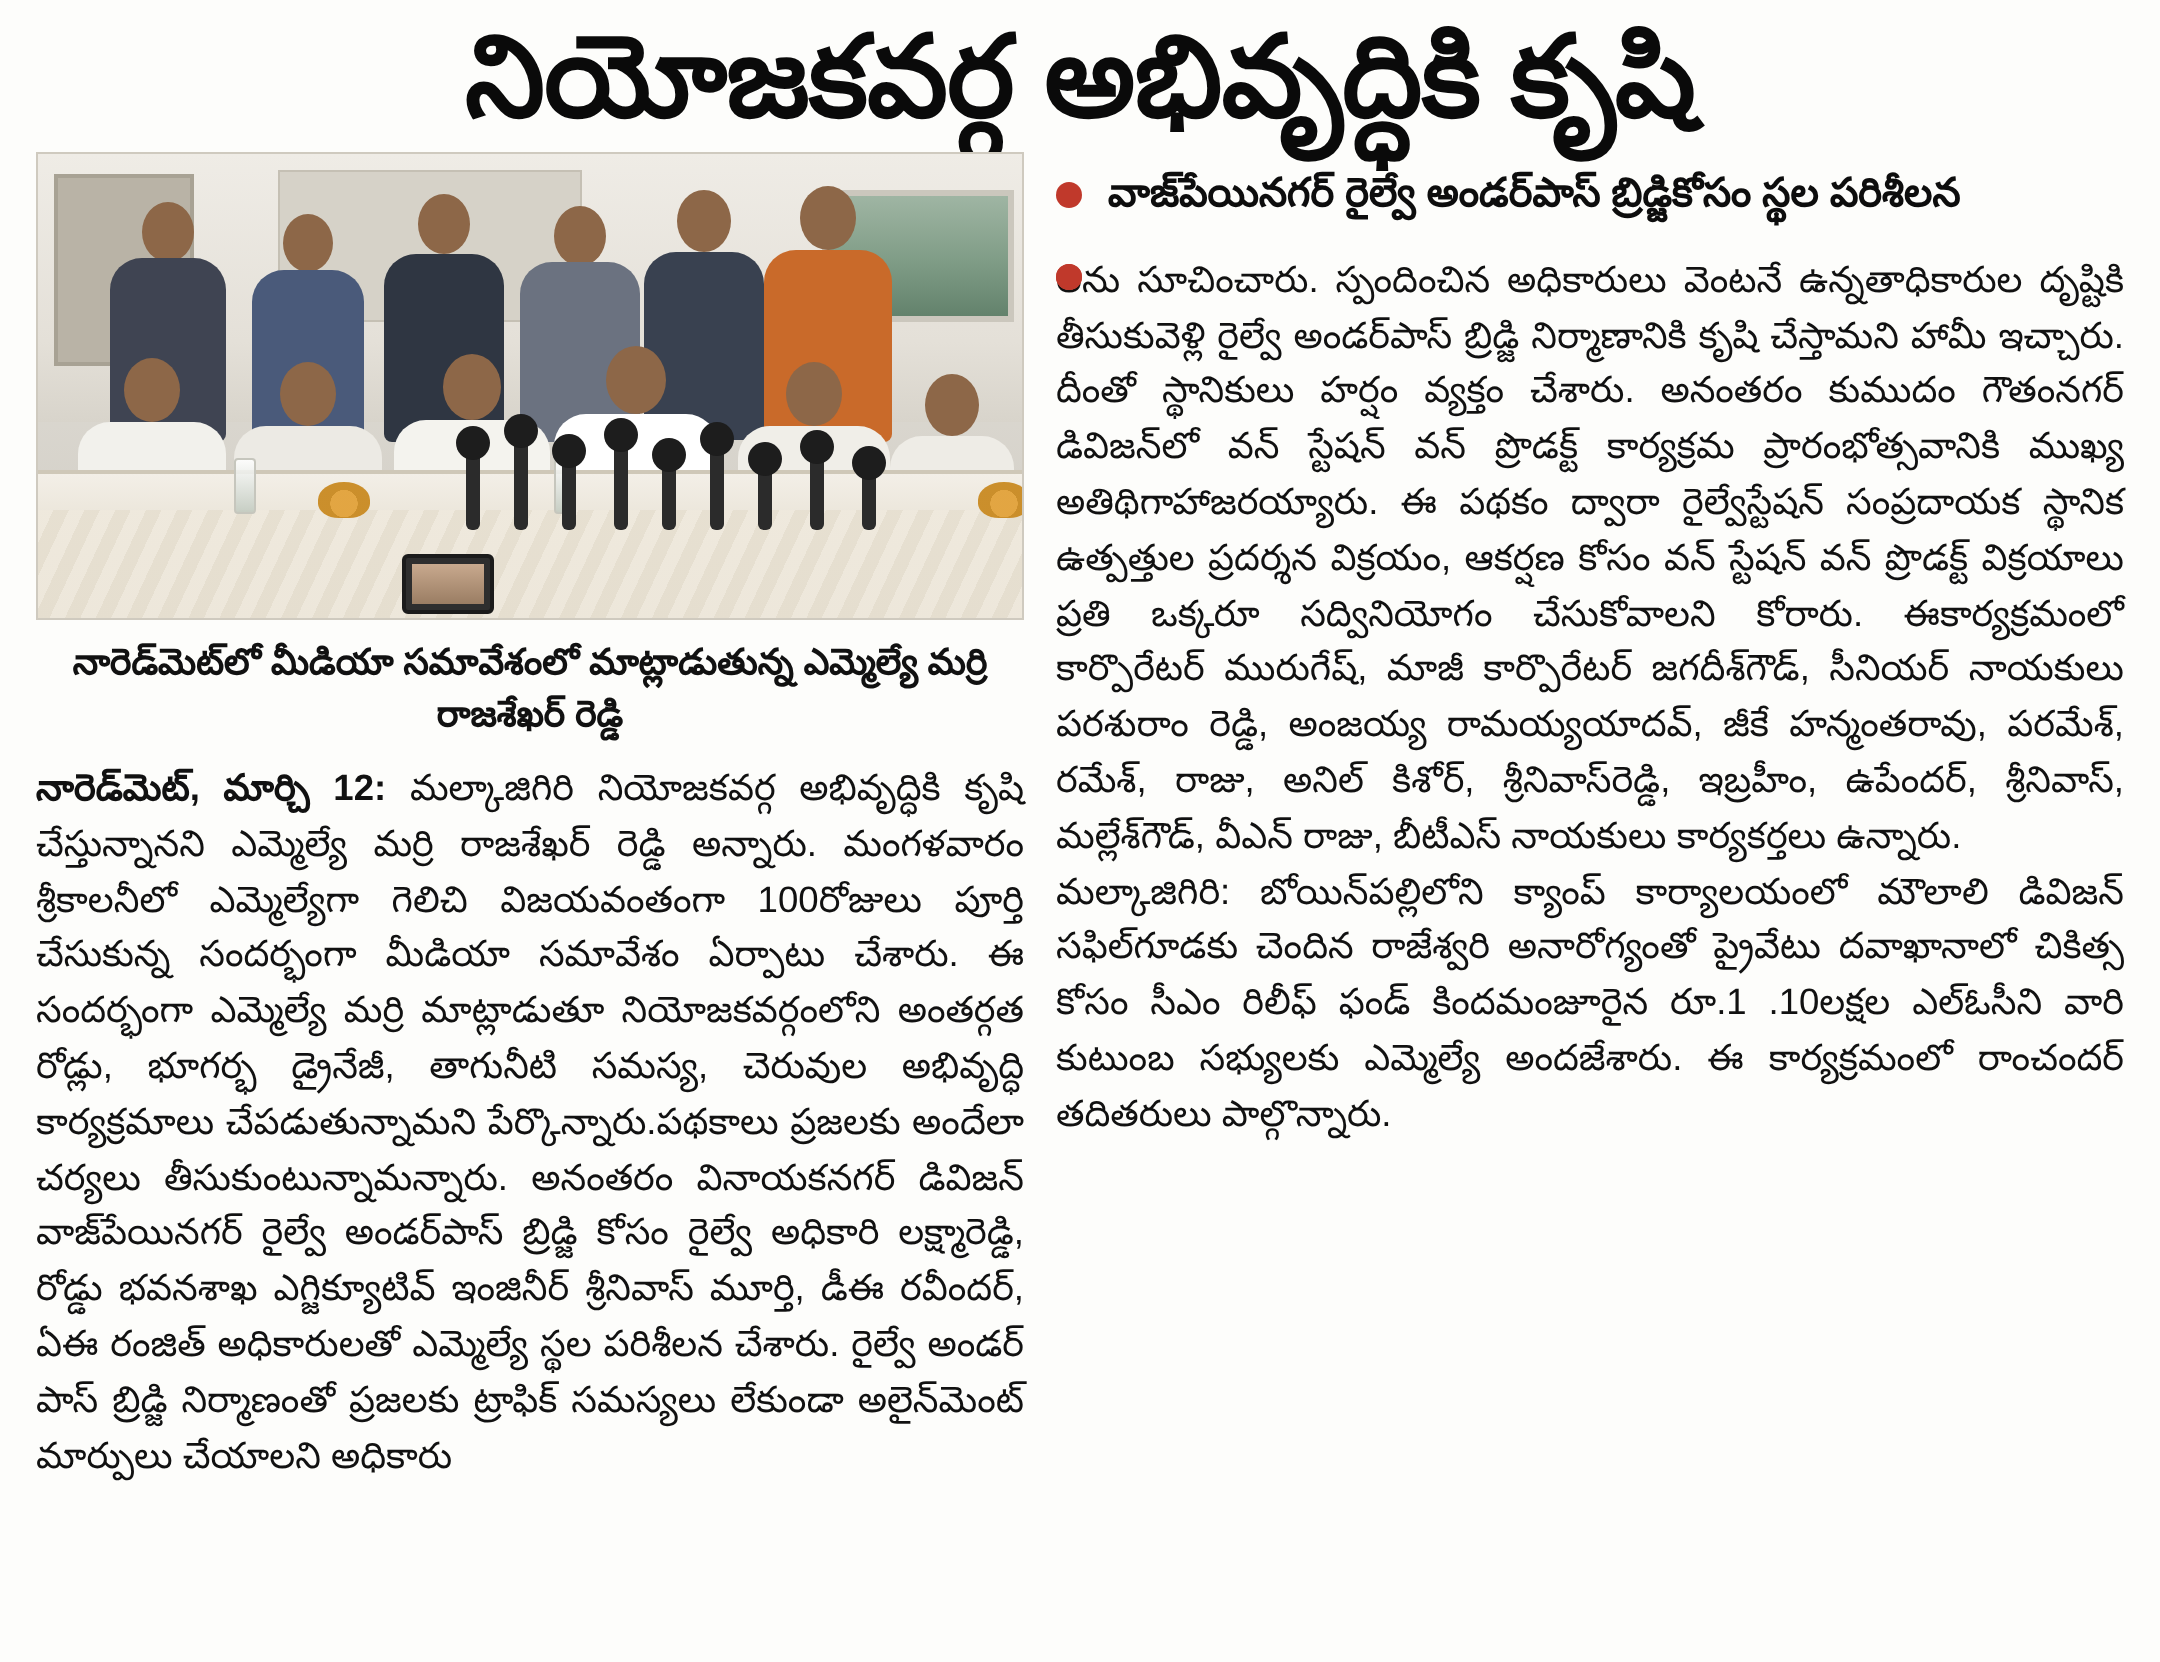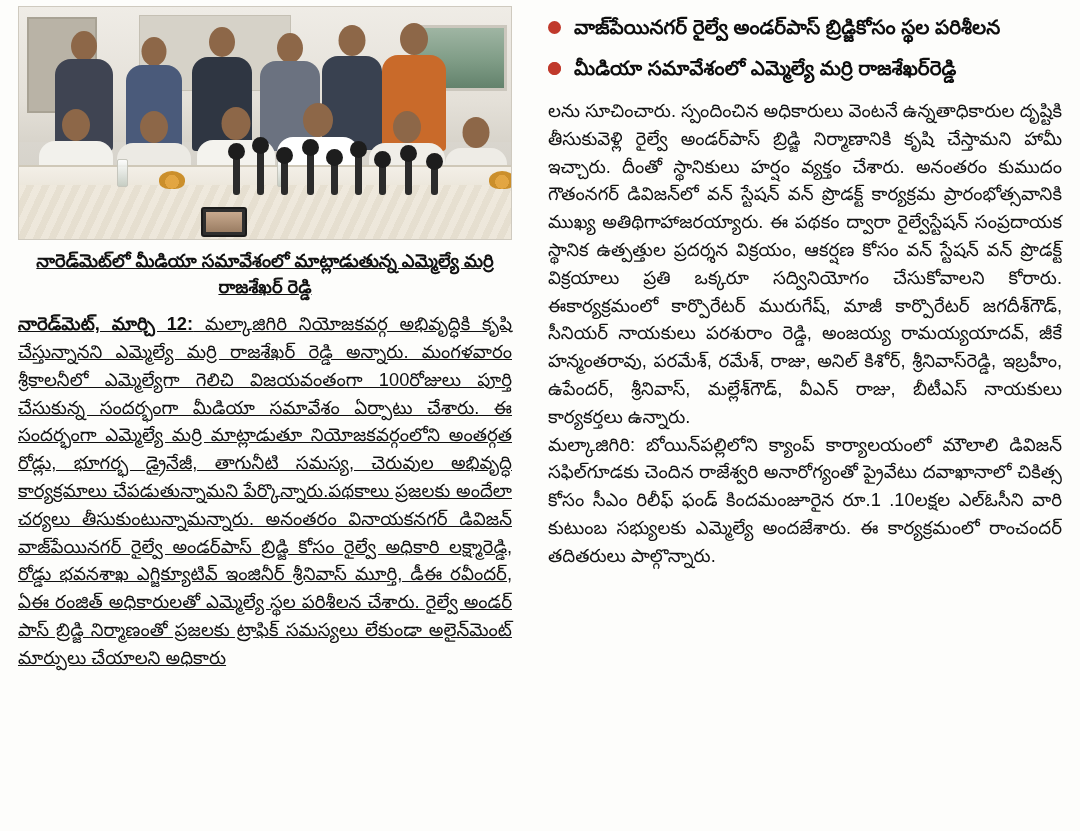--- a/index.html
+++ b/index.html
@@ -40,21 +40,20 @@
   .body-wrap {
     display: flex;
     gap: 16px;
     align-items: flex-start;
   }
 
   
   .col-left {
     width: 494px;
     flex: 0 0 494px;
-    text-decoration: underline;
   }
   .photo-frame {
     width: 494px;
     height: 234px;
     position: relative;
     overflow: hidden;
     background: linear-gradient(180deg, #e9e7e2 0%, #dedbd4 38%, #cfcbc2 100%);
     border: 1px solid #cfcabf;
     box-sizing: border-box;
   }
@@ -153,21 +152,20 @@
     color: #111;
     hyphens: none;
   }
   .article-text .lead {
     font-weight: bold;
   }
 
   
   .col-right {
     flex: 1 1 auto;
-    margin-left: 20px;
   }
   .bullets {
     list-style: none;
     margin: 6px 0 14px 0;
     padding: 0;
   }
   .bullets li {
     position: relative;
     padding-left: 26px;
     font-size: 20px;
@@ -191,20 +189,21 @@
     font-weight: bold;
     color: #1a3a8f;
     margin: 10px 0 4px 0;
   }
 </style>
 </head>
 <body>
 
 <div class="page">
 
+  <h1 class="headline">నియోజకవర్గ అభివృద్ధికి కృషి</h1>
 
   <div class="body-wrap">
 
     <div class="col-left">
 
       <div class="photo-frame">
         <div class="ph-wall"></div>
         <div class="ph-door"></div>
         <div class="ph-wall-panel" style="left:120px; top:8px; width:150px; height:74px;"></div>
         <div class="ph-window"></div>
@@ -297,21 +296,20 @@
       <ul class="bullets">
         <li>
           <span class="dot" style="background: rgb(192, 57, 43);"></span>
           <span>వాజ్‌పేయినగర్ రైల్వే అండర్‌పాస్ బ్రిడ్జికోసం స్థల పరిశీలన</span>
         </li>
         <li>
           <span class="dot" style="background: rgb(192, 57, 43);"></span>
         </li>
         <li>
           <span class="dot" style="background: rgb(192, 57, 43);"></span>
-          <span>మీడియా సమావేశంలో ఎమ్మెల్యే మర్రి రాజశేఖర్‌రెడ్డి</span>
         </li>
       </ul>
 
       <div class="article-text">లను సూచించారు. స్పందించిన అధికారులు వెంటనే ఉన్నతాధికారుల దృష్టికి తీసుకువెళ్లి రైల్వే అండర్‌పాస్ బ్రిడ్జి నిర్మాణానికి కృషి చేస్తామని హామీ ఇచ్చారు. దీంతో స్థానికులు హర్షం వ్యక్తం చేశారు. అనంతరం కుముదం గౌతంనగర్ డివిజన్‌లో వన్ స్టేషన్ వన్ ప్రొడక్ట్ కార్యక్రమ ప్రారంభోత్సవానికి ముఖ్య అతిథిగాహాజరయ్యారు. ఈ పథకం ద్వారా రైల్వేస్టేషన్ సంప్రదాయక స్థానిక ఉత్పత్తుల ప్రదర్శన విక్రయం, ఆకర్షణ కోసం వన్ స్టేషన్ వన్ ప్రొడక్ట్ విక్రయాలు ప్రతి ఒక్కరూ సద్వినియోగం చేసుకోవాలని కోరారు. ఈకార్యక్రమంలో కార్పొరేటర్ మురుగేష్, మాజీ కార్పొరేటర్ జగదీశ్‌గౌడ్, సీనియర్ నాయకులు పరశురాం రెడ్డి, అంజయ్య రామయ్యయాదవ్, జీకే హన్మంతరావు, పరమేశ్, రమేశ్, రాజు, అనిల్ కిశోర్, శ్రీనివాస్‌రెడ్డి, ఇబ్రహీం, ఉపేందర్, శ్రీనివాస్, మల్లేశ్‌గౌడ్, వీఎన్ రాజు, బీటీఎస్ నాయకులు కార్యకర్తలు ఉన్నారు.</div>
 
 
       <div class="article-text">మల్కాజిగిరి: బోయిన్‌పల్లిలోని క్యాంప్ కార్యాలయంలో మౌలాలి డివిజన్ సఫిల్‌గూడకు చెందిన రాజేశ్వరి అనారోగ్యంతో ప్రైవేటు దవాఖానాలో చికిత్స కోసం సీఎం రిలీఫ్ ఫండ్ కిందమంజూరైన రూ.1 .10లక్షల ఎల్‌ఓసీని వారి కుటుంబ సభ్యులకు ఎమ్మెల్యే అందజేశారు. ఈ కార్యక్రమంలో రాంచందర్ తదితరులు పాల్గొన్నారు.</div>
     </div>
 
   </div>

